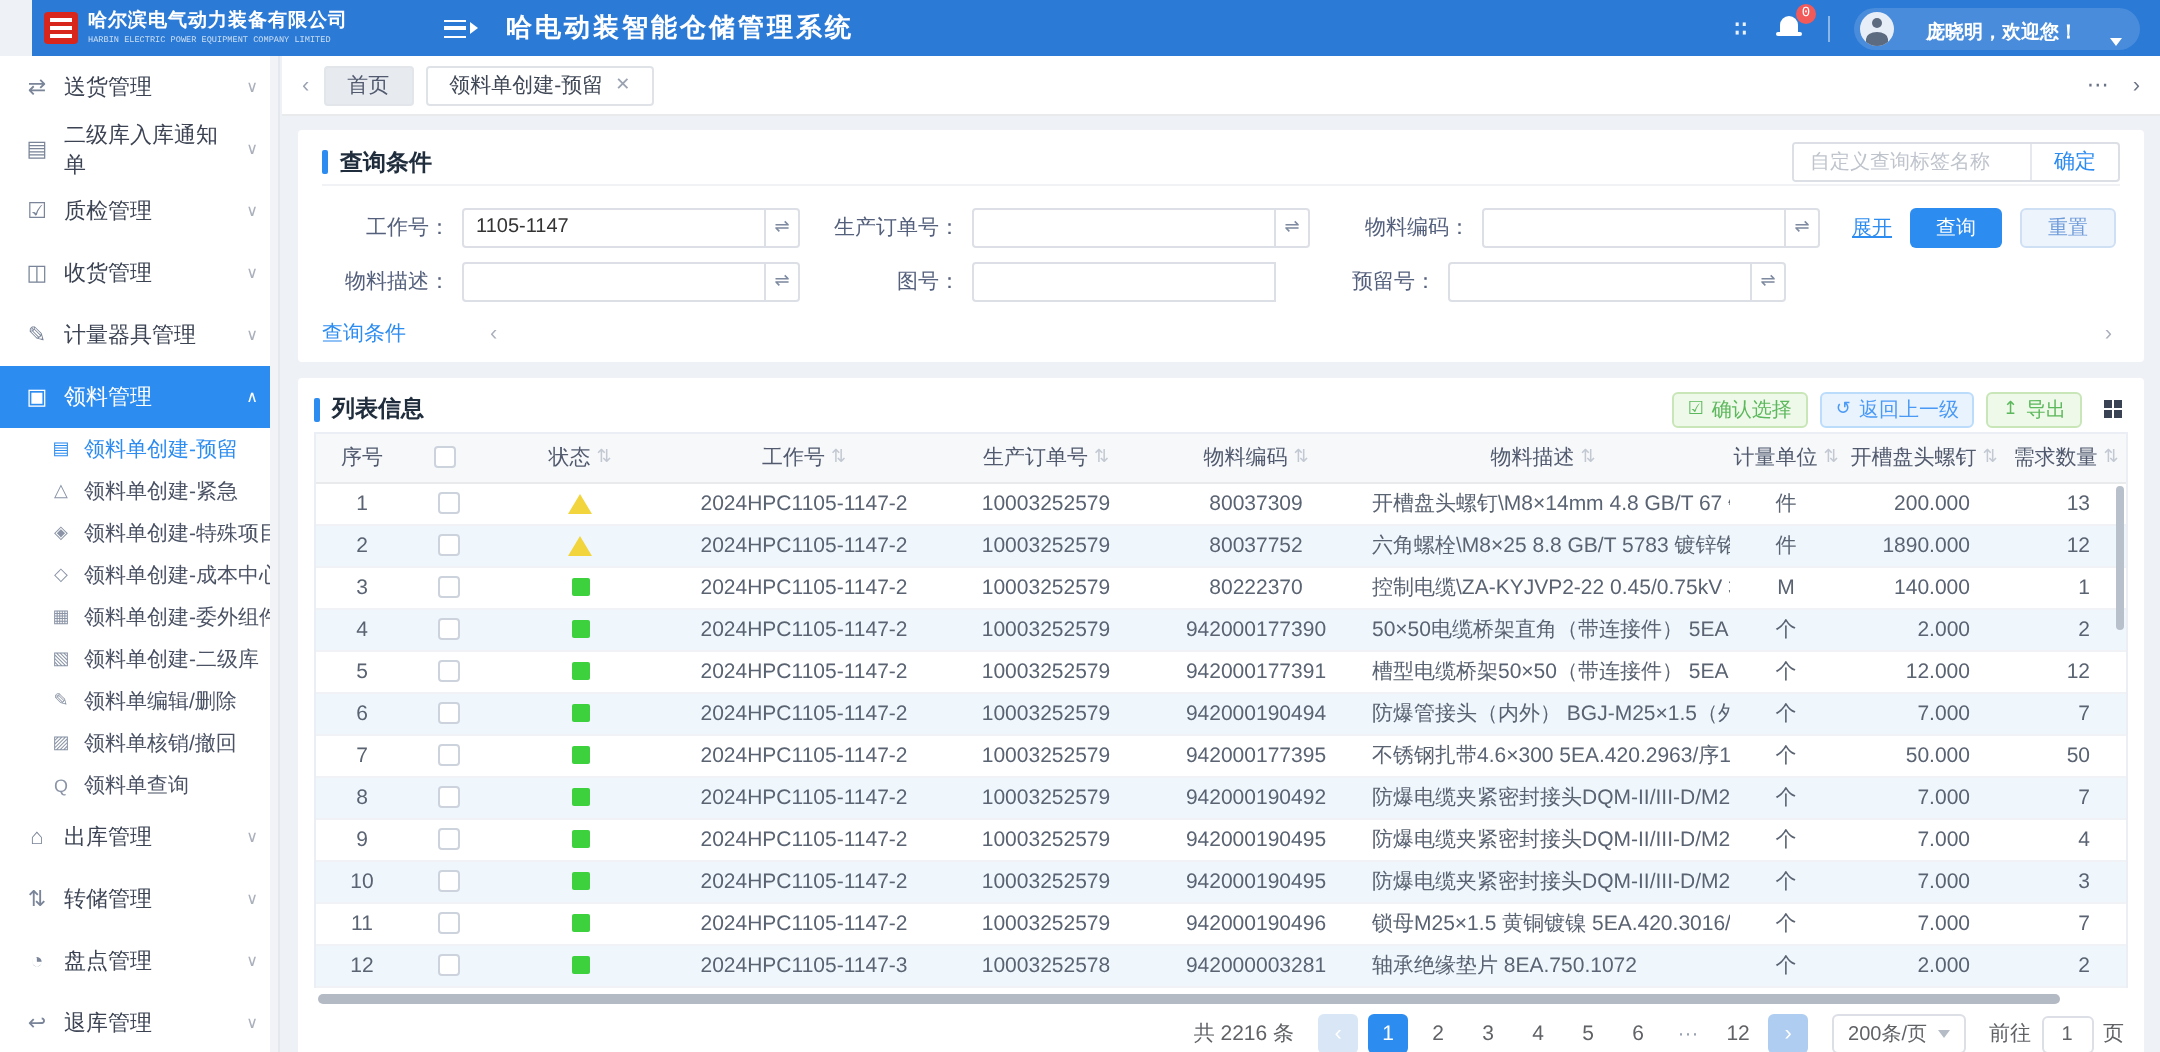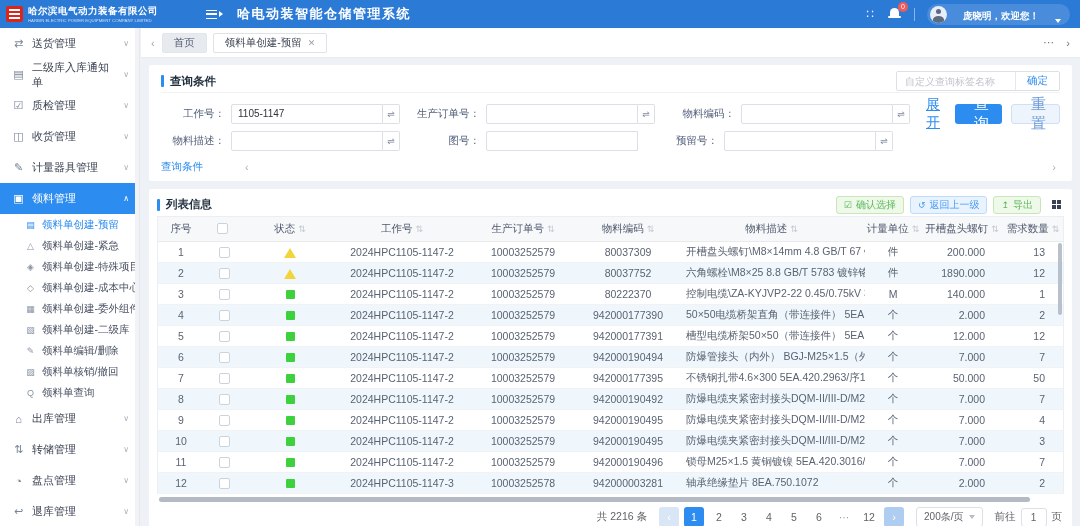--- a/index.html
+++ b/index.html
@@ -1,21 +1,21 @@
 <!DOCTYPE html>
 <html><head>
 <meta charset="utf-8">
 <style>
   * { margin:0; padding:0; box-sizing:border-box; }
   body { font-family:"Liberation Sans","DejaVu Sans",sans-serif; background:#dfe3e8; }
   .app { position:relative; width:1080px; height:526px; background:#eef1f5; overflow:hidden; }
 
   
-  .topbar { position:absolute; top:0; left:0; right:0; height:28px; background:#2b7ad6; color:#fff;
-            display:flex; align-items:center; padding:0 10px 0 6px; }
+  .topbar { position:absolute; top:0; left:16px; right:0; height:28px; background:#2b7ad6; color:#fff;
+            display:flex; align-items:center; padding:0 10px 0 6px;font-family:Liberation Mono, monospace; }
   .brand { display:flex; align-items:center; gap:5px; width:196px; flex:none; }
   .logo { width:17px; height:16px; background:#d8261c; border-radius:2px; position:relative; flex:none; }
   .logo::before { content:""; position:absolute; left:3px; right:3px; top:3px; height:2px; background:#fff;
                   box-shadow:0 4px #fff,0 8px #fff; }
   .brand-cn { font-size:9.5px; font-weight:bold; letter-spacing:.5px; line-height:1.2; white-space:nowrap; }
   .brand-en { font-size:5px; opacity:.75; white-space:nowrap; transform:scale(.86); transform-origin:left center; }
   .collapse { display:flex; align-items:center; gap:2px; margin:0 14px 0 4px; cursor:pointer; }
   .collapse .bars { width:11px; height:9px; border-top:1.5px solid #fff; border-bottom:1.5px solid #fff; position:relative; }
   .collapse .bars::before { content:""; position:absolute; left:0; right:0; top:2.5px; height:1.5px; background:#fff; }
   .collapse .tri { width:0; height:0; border-top:3px solid transparent; border-bottom:3px solid transparent; border-left:4px solid #fff; }
@@ -76,22 +76,22 @@
   .tag-confirm { padding:0 11px; color:#2d8cf0; font-size:10.5px; border-left:1px solid #e5e8ee; height:100%;
                  display:flex; align-items:center; cursor:pointer; }
   .qrow { display:flex; align-items:center; height:27px; }
   .fgroup { display:flex; align-items:center; margin-right:16px; }
   .flabel { width:64px; text-align:right; font-size:10.5px; color:#54607c; margin-right:6px; white-space:nowrap; }
   .iwrap { display:flex; height:20px; }
   .iwrap input { width:152px; border:1px solid #dcdfe6; border-radius:2px 0 0 2px; padding:0 6px; font-size:10px; color:#333; outline:none; }
   .fbtn { width:17px; border:1px solid #dcdfe6; border-left:none; border-radius:0 2px 2px 0; display:flex; align-items:center;
           justify-content:center; color:#7d8aa0; font-size:9px; background:#fff; cursor:pointer; }
   .qactions { display:flex; align-items:center; gap:9px; }
-  .expand-link { color:#2d8cf0; font-size:14px; cursor:pointer;text-decoration:underline; }
-  .btn { height:20px; padding:0 13px; border-radius:3px; font-size:15px; display:flex; align-items:center; cursor:pointer; border:none;text-align:right; }
+  .expand-link { color:#2d8cf0; font-size:10px; cursor:pointer;text-decoration:underline; }
+  .btn { height:20px; padding:0 13px; border-radius:3px; font-size:10px; display:flex; align-items:center; cursor:pointer; border:none; }
   .btn-primary { background:#2d8cf0; color:#fff; }
   .btn-plain { background:#eef4fc; color:#6f9bd9; border:1px solid #cfe0f5; }
   .tagrow { display:flex; align-items:center; height:25px; }
   .custom-tag { color:#2d8cf0; font-size:10.5px; cursor:pointer; }
   .tag-chev-l { margin-left:42px; color:#aab0bc; font-size:11px; cursor:pointer; }
   .tag-chev-r { margin-left:auto; color:#aab0bc; font-size:11px; cursor:pointer; margin-right:4px; }
 
   
   .tpanel { padding:4px 8px 0; position:relative; }
   .toolbar { margin-left:auto; display:flex; align-items:center; gap:6px; }

